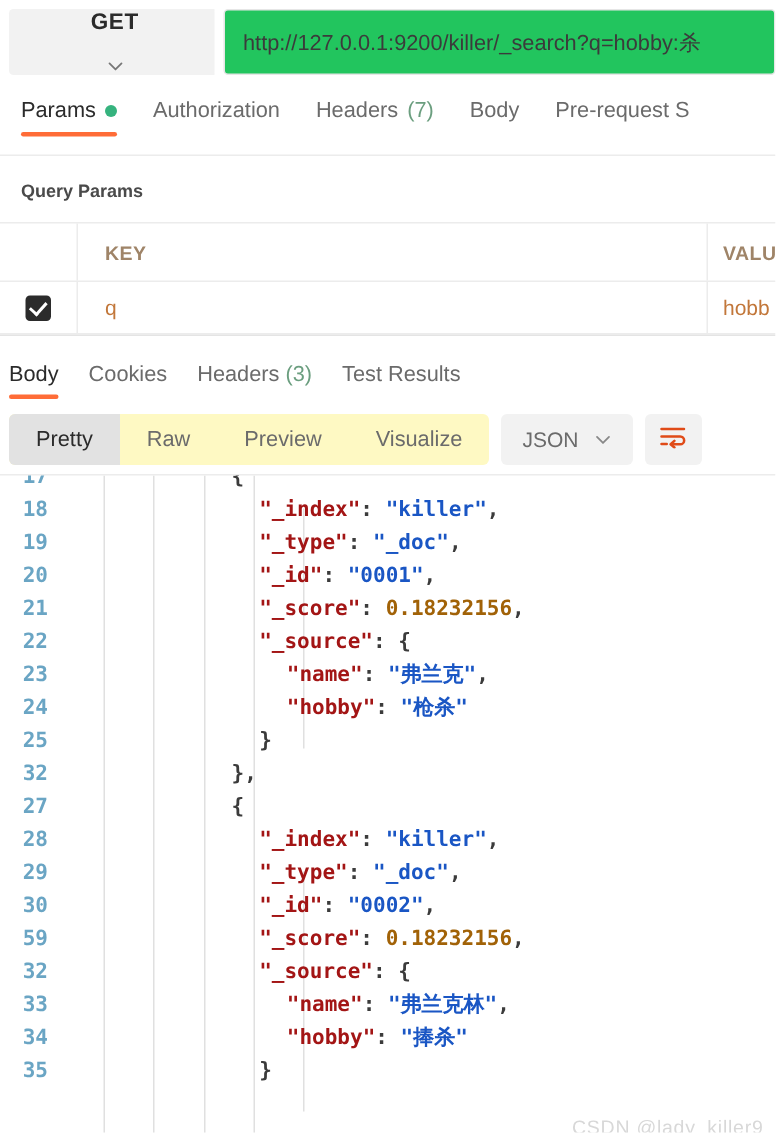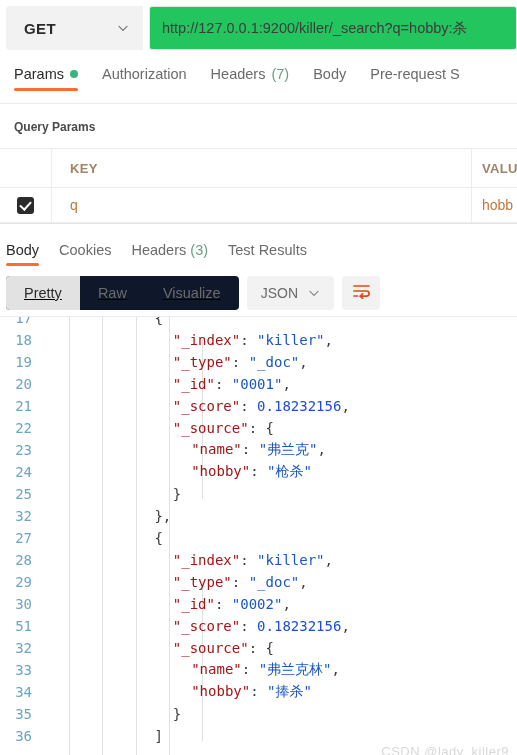--- a/index.html
+++ b/index.html
@@ -8,21 +8,21 @@
     font-family:"Liberation Sans","DejaVu Sans",sans-serif;
     -webkit-font-smoothing:antialiased;
   }
   .app{position:relative;width:517px;height:755px;overflow:hidden;}
 
   
   .urlbar{display:flex;align-items:stretch;height:44px;margin:6px 0 0 6px;}
   .method-box{
     width:137px;background:#f2f2f2;border-radius:3px 0 0 3px;
     display:flex;align-items:center;justify-content:space-between;
-    padding:0 14px 0 18px;box-sizing:border-box;
+    padding:0 14px 0 18px;box-sizing:border-box;flex-direction:column;
   }
   .method-label{font-size:15px;font-weight:bold;color:#2b2b2b;letter-spacing:.4px;}
   .chev{width:12px;height:12px;display:block;}
   .chev svg{display:block;}
   .url-box{
     flex:1;margin-left:6px;background:#22c55e;border:1px solid #e6e6e6;
     border-radius:3px;display:flex;align-items:center;padding:0 12px;
     box-sizing:border-box;overflow:hidden;
   }
   .url-text{
@@ -54,37 +54,37 @@
 
   
   .resp-sep{height:1px;background:#e4e4e4;}
   .resp-tabs{display:flex;align-items:flex-end;height:34px;padding:0 0 0 6px;gap:20px;margin-top:8px;}
   .rstab{position:relative;font-size:14.5px;color:#6b6b6b;padding-bottom:8px;white-space:nowrap;}
   .rstab.active{color:#2b2b2b;}
   .rstab.active:after{content:"";position:absolute;left:0;right:0;bottom:0;height:3px;background:#ff6c37;border-radius:2px;}
 
   
   .viewbar{display:flex;align-items:center;gap:8px;padding:10px 0 0 6px;}
-  .seg{display:flex;background:#0f172a;border-radius:4px;overflow:hidden;height:34px;align-items:stretch;text-decoration:underline;}
+  .seg{display:flex;background:#fef9c3;border-radius:4px;overflow:hidden;height:34px;align-items:stretch;}
   .seg-item{display:flex;align-items:center;padding:0 18px;font-size:14.5px;color:#6b6b6b;white-space:nowrap;}
   .seg-item.active{background:#e2e2e2;color:#2b2b2b;}
   .fmt{display:flex;align-items:center;gap:10px;background:#f2f2f2;border-radius:4px;height:34px;padding:0 14px;}
   .fmt-label{font-size:14px;color:#6b6b6b;}
   .wrapbtn{width:38px;height:34px;background:#f2f2f2;border-radius:4px;display:flex;align-items:center;justify-content:center;}
 
   
   .viewer{position:relative;margin-top:6px;height:452px;overflow:hidden;background:#fff;border-top:1px solid #ececec;}
   .code{position:absolute;left:0;top:-10px;width:517px;}
-  .ln-row{height:22px;display:flex;align-items:center;position:relative;}
+  .ln-row{height:22px;display:flex;align-items:center;position:relative;font-weight:bold;}
   .ln{width:44px;text-align:right;padding-right:12px;box-sizing:border-box;
       font-family:"DejaVu Sans Mono","Liberation Mono",monospace;font-size:14px;color:#6aa5c4;}
   .src{font-family:"DejaVu Sans Mono","Liberation Mono",monospace;font-size:14px;white-space:pre;}
   .k{color:#a31515;}
   .s{color:#1a56c4;}
-  .n{color:#1d4ed8;}
+  .n{color:#a16207;}
   .p{color:#3b3b3b;}
   .guides{position:absolute;left:0;top:0;width:517px;height:100%;pointer-events:none;}
   .guide{position:absolute;width:1px;background:#e0e0e0;}
   .watermark{
     position:absolute;right:8px;bottom:10px;font-size:13px;color:#d8d8d8;
     letter-spacing:.5px;white-space:nowrap;
   }
 </style>
 </head>
 <body>
@@ -168,20 +168,23 @@
     </div>
   </div>
 
   <div class="viewbar">
     <div class="seg">
       <div class="seg-item active">
         <span>Pretty</span>
       </div>
       <div class="seg-item">
         <span>Raw</span>
+      </div>
+      <div class="seg-item">
+        <span>Preview</span>
       </div>
       <div class="seg-item">
         <span>Visualize</span>
       </div>
     </div>
     <div class="fmt">
       <span class="fmt-label">JSON</span>
       <span class="chev">
         <svg width="12" height="12" viewBox="0 0 12 12">
             <path d="M2 4.3 L6 8.3 L10 4.3" fill="none" stroke="#888" stroke-width="1.2" stroke-linecap="round" stroke-linejoin="round"></path>
@@ -260,41 +263,37 @@
         </div>
         <div class="ln-row">
           <span class="ln">29</span>
           <span class="src" style="margin-left: 128.8px;"><span class="k">"_type"</span><span class="p">: </span><span class="s">"_doc"</span><span class="p">,</span></span>
         </div>
         <div class="ln-row">
           <span class="ln">30</span>
           <span class="src" style="margin-left: 128.8px;"><span class="k">"_id"</span><span class="p">: </span><span class="s">"0002"</span><span class="p">,</span></span>
         </div>
         <div class="ln-row">
-          <span class="ln">51</span>
+          <span class="ln">59</span>
           <span class="src" style="margin-left: 128.8px;"><span class="k">"_score"</span><span class="p">: </span><span class="n">0.18232156</span><span class="p">,</span></span>
         </div>
         <div class="ln-row">
           <span class="ln">32</span>
           <span class="src" style="margin-left: 128.8px;"><span class="k">"_source"</span><span class="p">: {</span></span>
         </div>
         <div class="ln-row">
           <span class="ln">33</span>
           <span class="src" style="margin-left: 147.2px;"><span class="k">"name"</span><span class="p">: </span><span class="s">"弗兰克林"</span><span class="p">,</span></span>
         </div>
         <div class="ln-row">
           <span class="ln">34</span>
           <span class="src" style="margin-left: 147.2px;"><span class="k">"hobby"</span><span class="p">: </span><span class="s">"捧杀"</span></span>
         </div>
         <div class="ln-row">
           <span class="ln">35</span>
           <span class="src" style="margin-left: 128.8px;"><span class="p">}</span></span>
         </div>
-        <div class="ln-row">
-          <span class="ln">36</span>
-          <span class="src" style="margin-left: 110.4px;"><span class="p">]</span></span>
-        </div>
       </div>
     <div class="watermark">CSDN @lady_killer9</div>
 
   </div>
 
 </div>
 
 </body></html>

